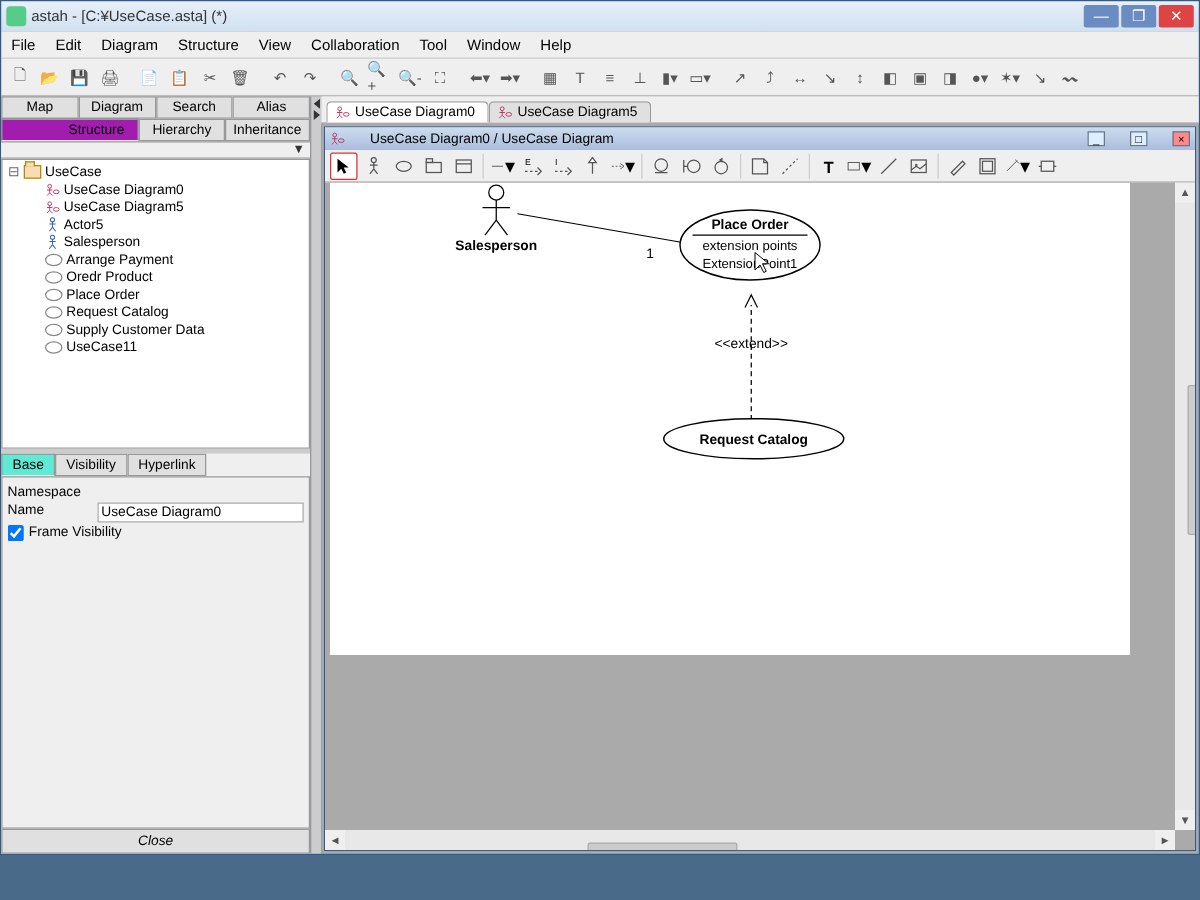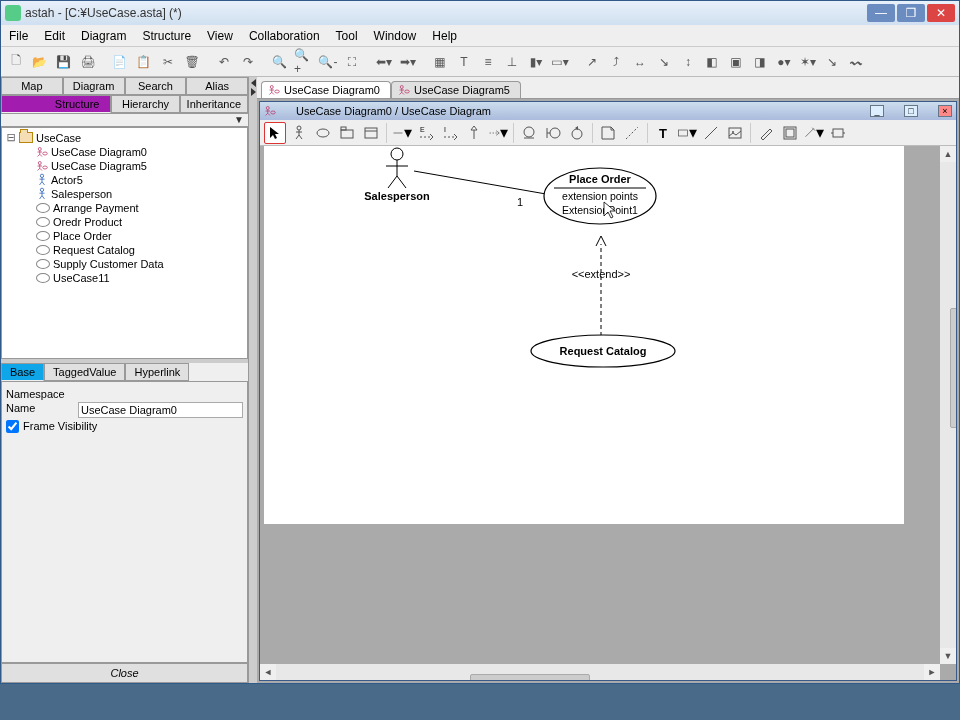--- a/index.html
+++ b/index.html
@@ -32,21 +32,21 @@
 .tree-node .pkg-icon { width:14px; height:11px; background:#f5deb3; border:1px solid #b8860b; position:relative; }
 .tree-node .pkg-icon::before { content:""; position:absolute; top:-4px; left:0; width:6px; height:3px; background:#f5deb3; border:1px solid #b8860b; border-bottom:none; }
 .tree-node .diag-icon { width:12px; height:12px; display:flex; align-items:center; justify-content:center; }
 .tree-node .diag-icon svg { width:12px; height:12px; }
 .tree-node .actor-icon svg { width:10px; height:14px; }
 .tree-node .uc-icon { width:14px; height:10px; border:1px solid #888; border-radius:50%; }
 .splitter-h { height:4px; background:#ccc; cursor:ns-resize; }
 .prop-panel { height:320px; display:flex; flex-direction:column; background:#efefef; }
 .prop-tabs { display:flex; font-size:11px; }
 .prop-tabs .tab { padding:2px 8px; border:1px solid #999; background:#e0e0e0; }
-.prop-tabs .tab.active { background:#0ea5e9; border-bottom-color:#efefef; }
+.prop-tabs .tab.active { background:#5eead4; border-bottom-color:#efefef; }
 .prop-body { flex:1; background:#efefef; border:1px solid #999; padding:4px; font-size:11px; }
 .prop-row { display:flex; align-items:flex-start; margin:2px 0; gap:4px; }
 .prop-row label { width:68px; }
 .prop-row input[type=text] { flex:1; font-size:11px; padding:1px 2px; border:1px solid #aaa; background:#fff; }
 .close-btn-bar { border:1px solid #999; background:#e0e0e0; text-align:center; font-size:11px; padding:3px 0;font-style:italic; }
 .right-col { flex:1; display:flex; flex-direction:column; background:#aaa; }
 .splitter-v { width:8px; background:#ccc; cursor:ew-resize; display:flex; flex-direction:column; align-items:center; justify-content:flex-start; padding-top:2px; gap:1px; }
 .splitter-arrow { width:0; height:0; border-top:4px solid transparent; border-bottom:4px solid transparent; border-right:5px solid #333; }
 .splitter-arrow.r { border-right:none; border-left:5px solid #333; }
 .doc-tabs { height:22px; background:#efefef; display:flex; align-items:flex-end; font-size:11px; padding-left:4px; gap:0; border-bottom:1px solid #999; }
@@ -238,21 +238,21 @@
             <div class="tree-node child">
               <span class="uc-icon"></span>
               <span>UseCase11</span>
             </div>
           </div>
       </div>
       <div class="splitter-h"></div>
       <div class="prop-panel">
         <div class="prop-tabs">
           <div class="tab active">Base</div>
-          <div class="tab">TaggedValue</div>
+          <div class="tab">Visibility</div>
           <div class="tab">Hyperlink</div>
         </div>
         <div class="prop-body">
           <div class="prop-row">
             <label>Namespace</label>
           </div>
           <div class="prop-row">
             <label>Name</label>
             <input type="text" value="UseCase Diagram0" style="">
           </div>

